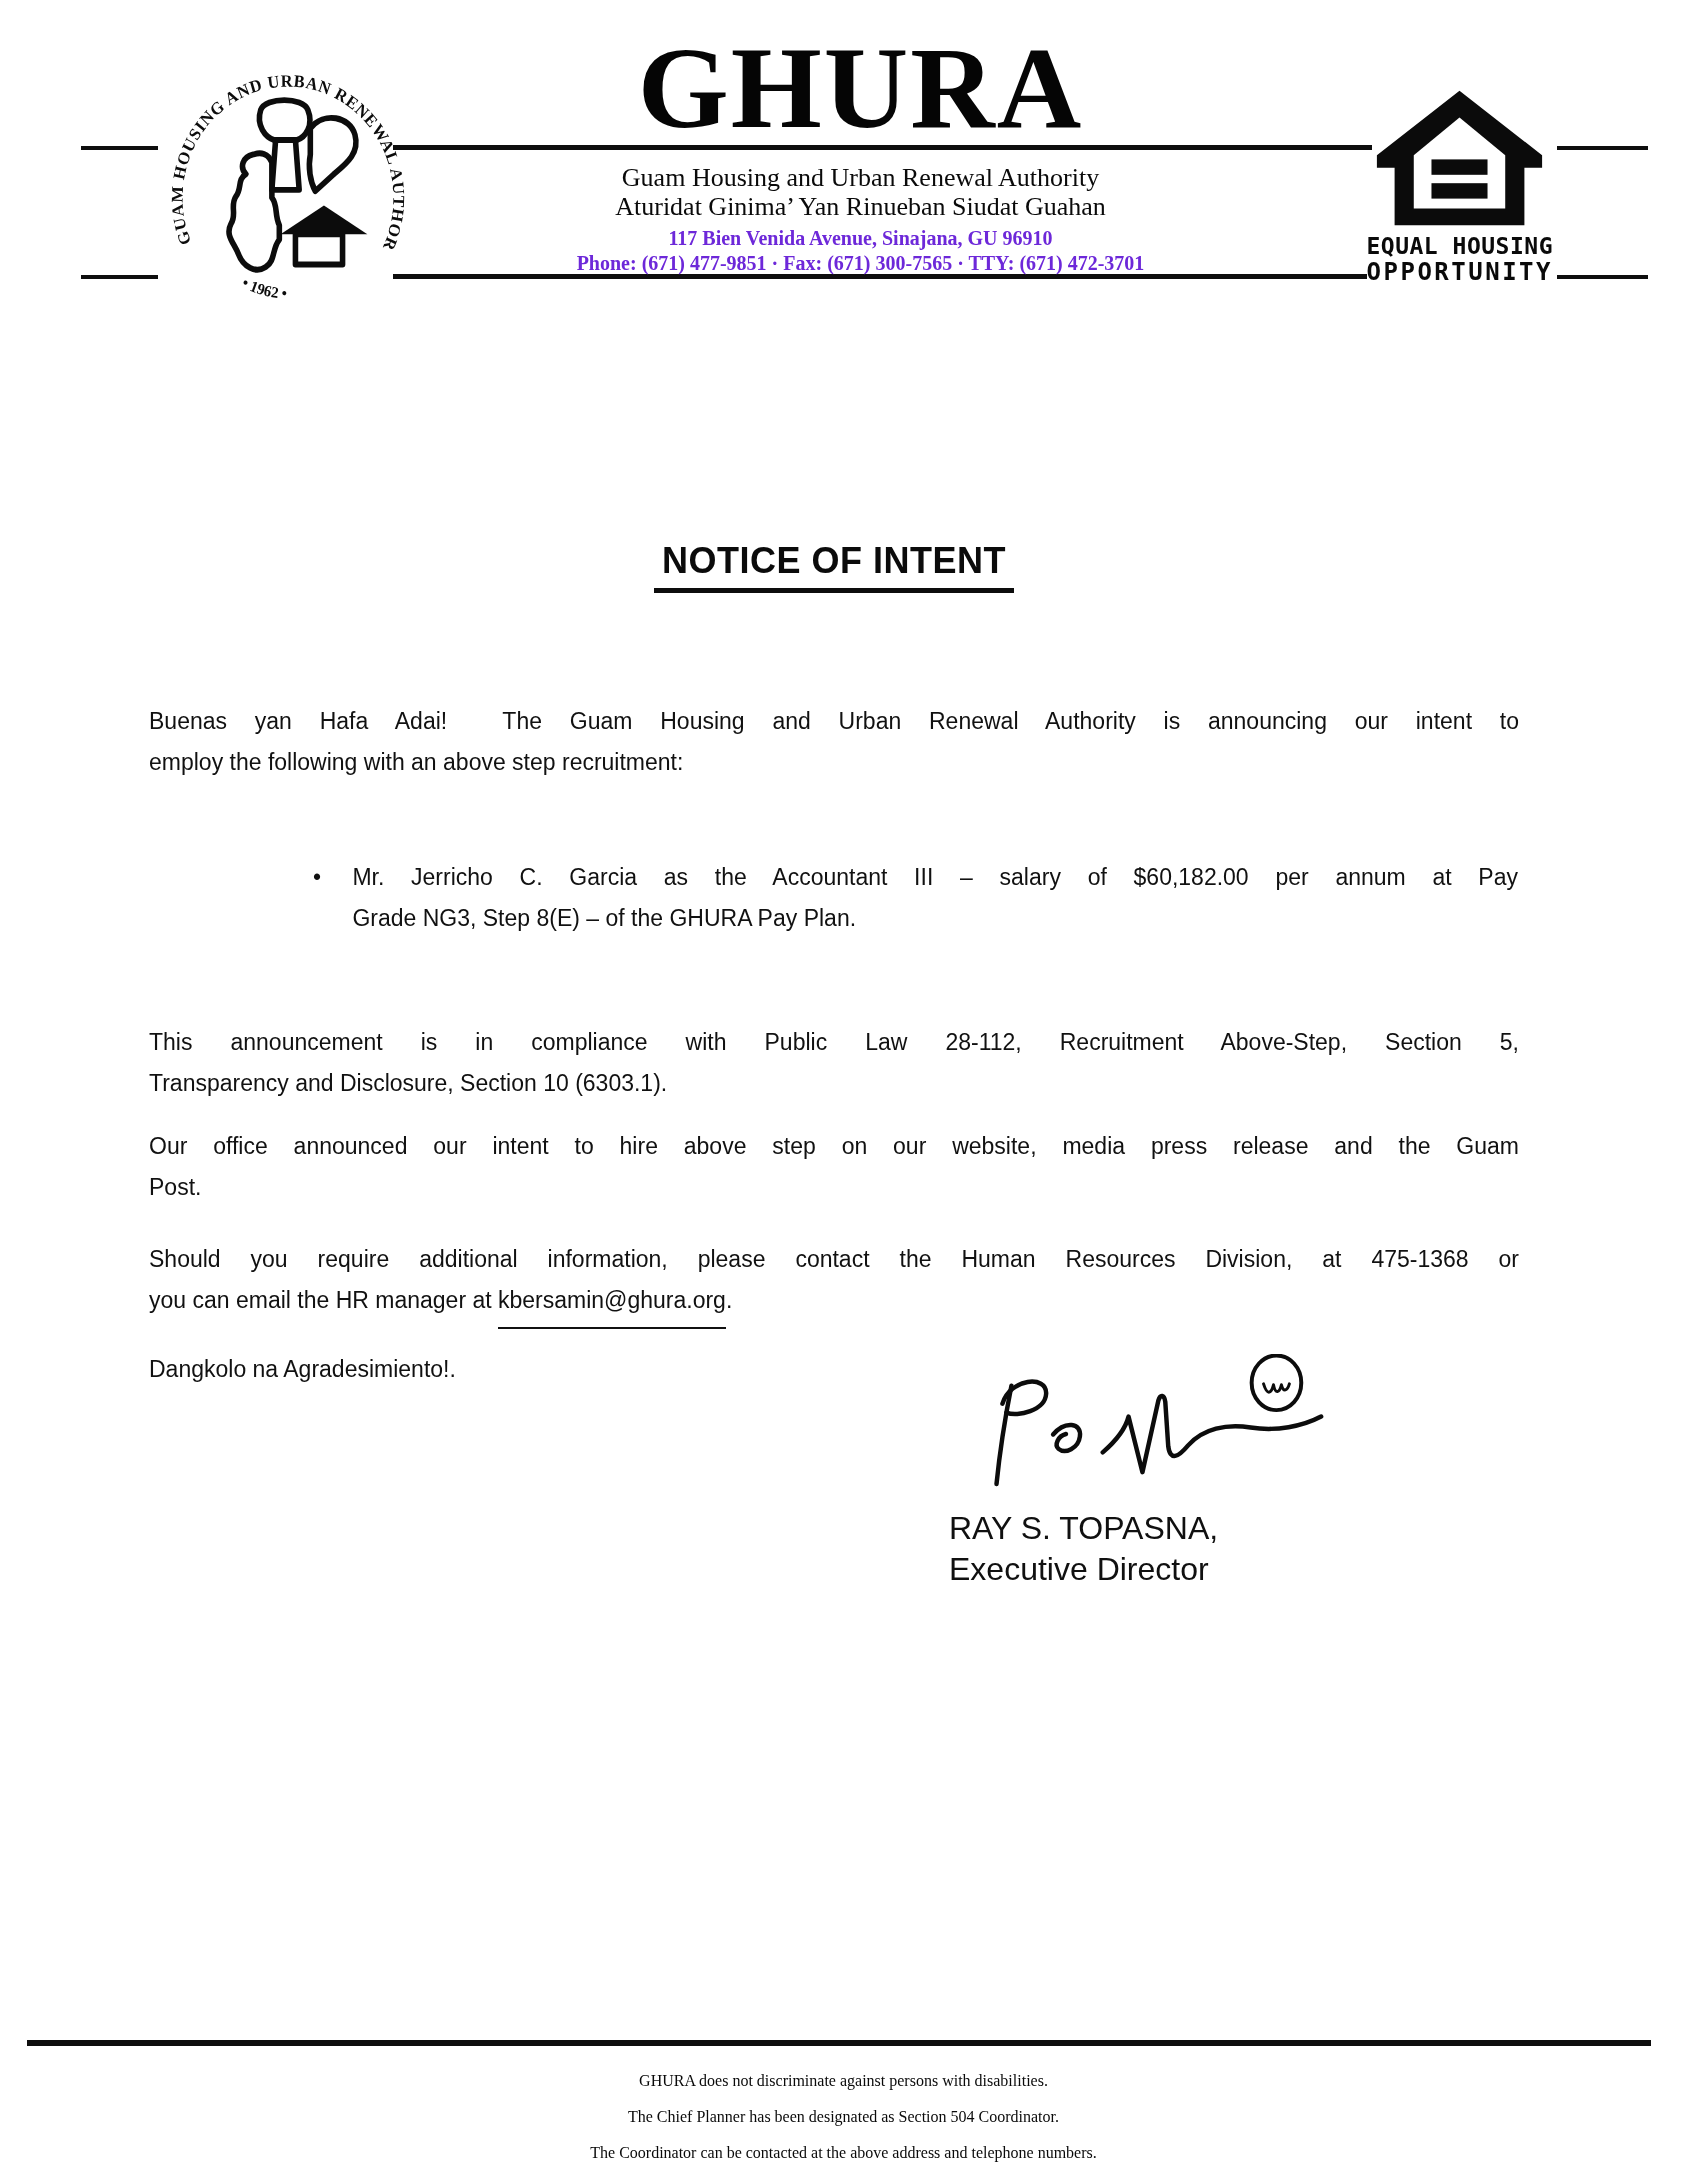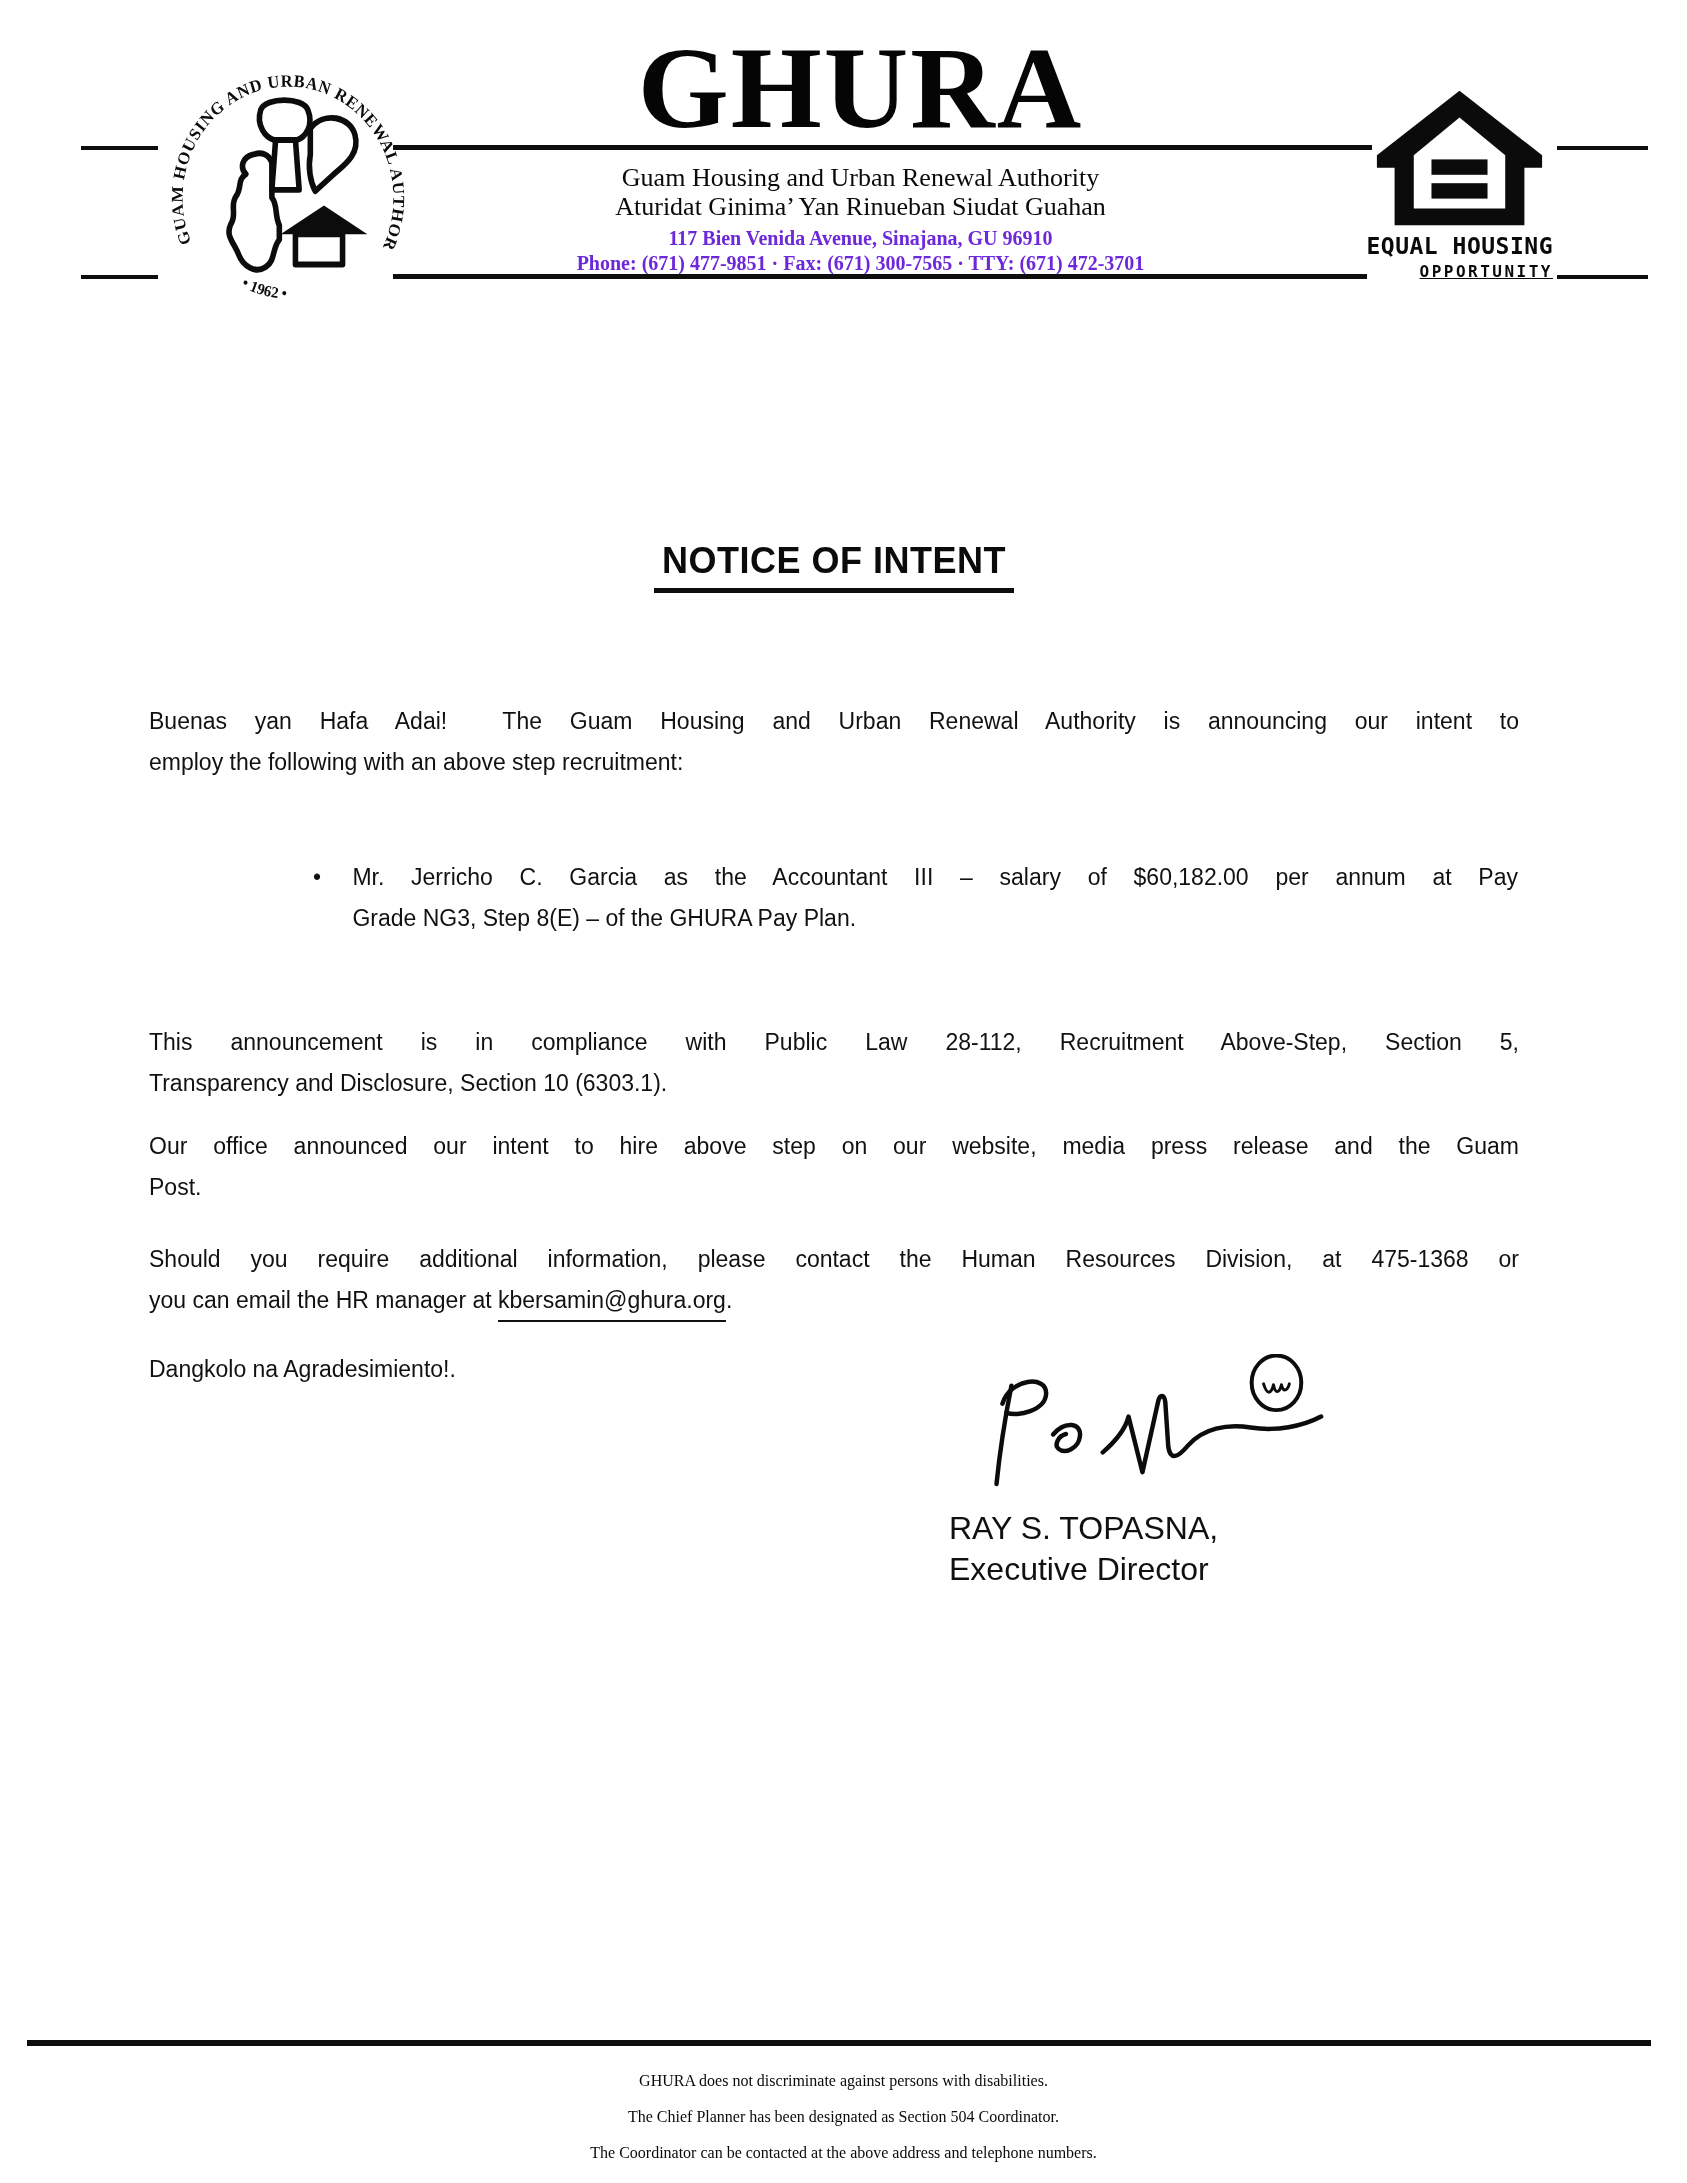--- a/index.html
+++ b/index.html
@@ -33,38 +33,38 @@
     font-size:20px; line-height:25px; color:#6d28d9;
   }
   .seal { position:absolute; left:164px; top:68px; width:248px; height:262px; }
   .eho { position:absolute; left:1366px; top:88px; width:187px; text-align:right; }
   .eho svg { display:block; margin:0 auto; }
   .eho-line {
     font-family:"DejaVu Sans Mono", monospace; font-weight:bold;
     color:#0a0a0a; white-space:nowrap;
   }
   .eho-line.l1 { font-size:23px; line-height:26px; letter-spacing:0.5px; margin-top:5px; }
-  .eho-line.l2 { font-size:16px; line-height:26px; letter-spacing:2.5px;text-decoration:underline; }
+  .eho-line.l2 { font-size:24px; line-height:26px; letter-spacing:2.5px; }
   
   .content-abs { position:absolute; left:149px; width:1370px; }
   .doc-title-wrap { top:540px; text-align:center; }
   .doc-title {
     display:inline-block;
     font-size:36px; font-weight:bold; letter-spacing:0.5px;
     border-bottom:5.5px solid #0d0d0d;
     padding:0 8px 6px 8px;
     color:#0b0b0b;
   }
   .para { font-size:23px; line-height:41px; color:#111; }
   .tline { text-align:justify; text-align-last:justify; }
   .tline.lastline { text-align:left; text-align-last:left; }
   .bullet-row { position:absolute; left:313px; width:1205px; display:flex; }
   .bullet-marker { width:23px; font-size:23px; line-height:41px; flex:0 0 auto; }
   .bullet-text { flex:1 1 auto; margin-left:16.4px; }
-  .email-underline { border-bottom:2px solid #111; padding-bottom:7px; }
+  .email-underline { border-bottom:2px solid #111; padding-bottom:14px; }
   
   .sig-svg { position:absolute; left:928px; top:1354px; }
   .sig-block { position:absolute; left:949px; top:1508px; }
   .sig-name, .sig-role { font-size:32px; line-height:41px; color:#101010; }
   
   .footer-text { position:absolute; left:0; top:2063px; width:1687px; text-align:center; }
   .footer-line {
     font-family:"Liberation Serif", serif;
     font-size:16px; line-height:36px; color:#0a0a0a;
   }

